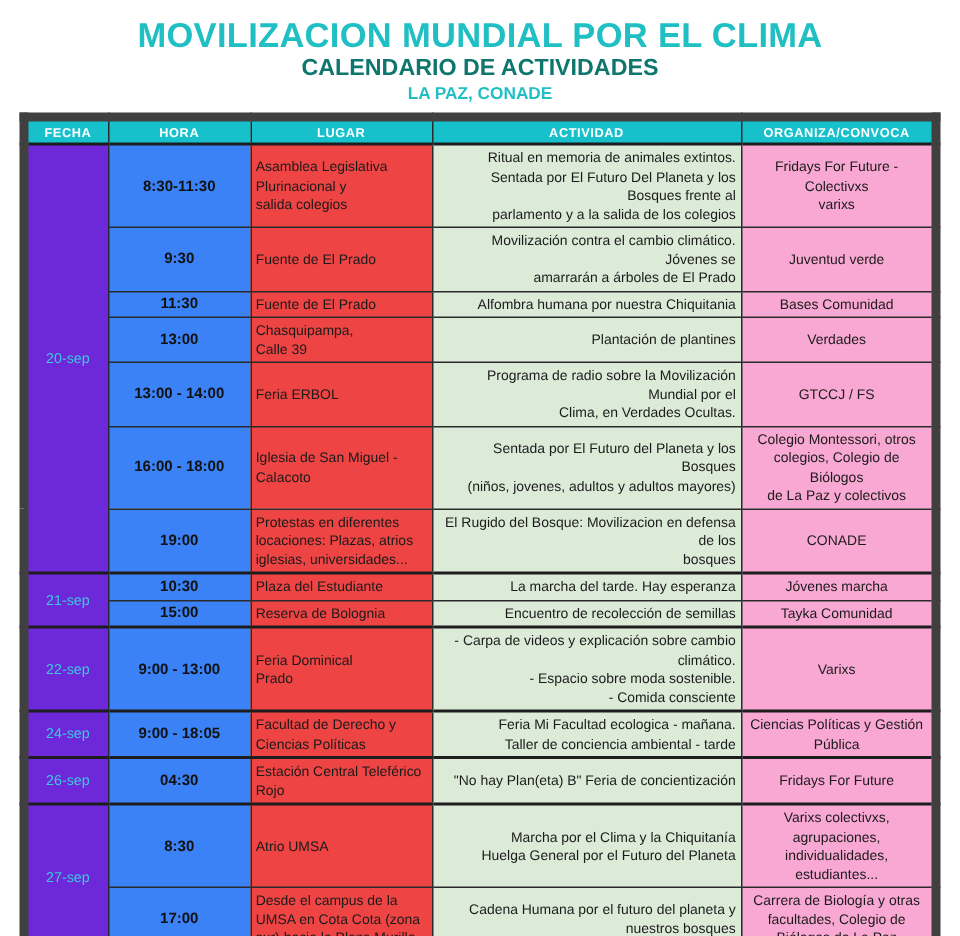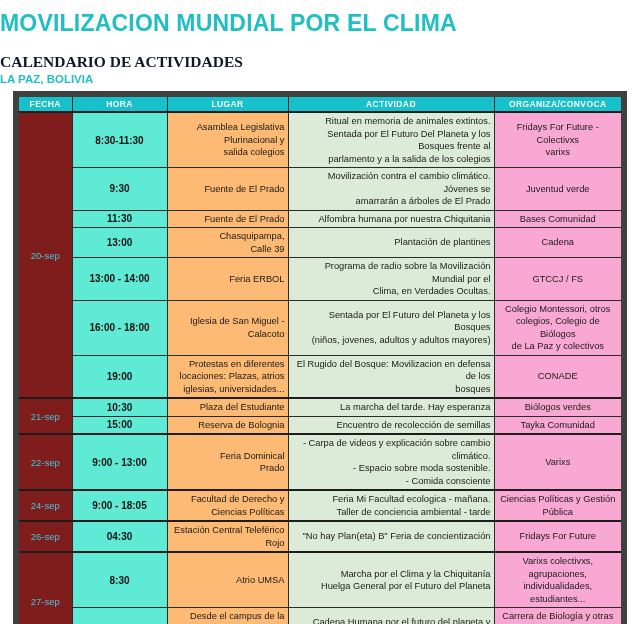--- a/index.html
+++ b/index.html
@@ -18,39 +18,38 @@
     width: 640px;
     height: 624px;
     position: relative;
     background: #ffffff;
     box-sizing: border-box;
   }
 
   
   .titles {
     padding-top: 10px;
-    text-align: left;
+    text-align: center;
     background: #ffffff;
   }
   .title-main {
     color: #20bfc4;
     font-size: 23px;
     font-weight: bold;
     letter-spacing: 0.2px;
     line-height: 26px;
     white-space: nowrap;
   }
   .title-sub {
-    color: #0f172a;
+    color: #0f766e;
     font-size: 15.5px;
     font-weight: bold;
     line-height: 19px;
-    margin-top: 16px;
+    margin-top: 0;
     white-space: nowrap;
-    font-family: Liberation Serif, serif;
   }
   .title-city {
     color: #20bfc4;
     font-size: 11.5px;
     font-weight: bold;
     line-height: 15px;
     margin-top: 1px;
     white-space: nowrap;
   }
 
@@ -82,39 +81,39 @@
     font-size: 8.5px;
     font-weight: bold;
     letter-spacing: 0.4px;
     text-align: center;
     height: 15px;
     padding: 1px 2px;
     text-transform: uppercase;
   }
 
   td.fecha {
-    background: #7f1d1d;
+    background: #6d28d9;
     color: #3fc8dc;
     font-size: 9.5px;
     font-weight: normal;
     text-align: center;
     vertical-align: middle;
   }
   td.hora {
-    background: #5eead4;
+    background: #3b82f6;
     color: #111111;
     font-size: 10px;
     font-weight: bold;
     text-align: center;
   }
   td.lugar {
-    background: #fdba74;
+    background: #ef4444;
     color: #1a1a1a;
     font-size: 9.3px;
-    text-align: right;
+    text-align: left;
     line-height: 12.5px;
   }
   td.actividad {
     background: #dcebd8;
     color: #1a1a1a;
     font-size: 9.3px;
     text-align: right;
     line-height: 12.5px;
   }
   td.organiza {
@@ -142,21 +141,21 @@
   }
 </style>
 </head>
 <body>
 
 <div id="page">
 
   <div class="titles">
     <div class="title-main">MOVILIZACION MUNDIAL POR EL CLIMA</div>
     <div class="title-sub">CALENDARIO DE ACTIVIDADES</div>
-    <div class="title-city">LA PAZ, BOLIVIA</div>
+    <div class="title-city">LA PAZ, CONADE</div>
   </div>
 
   <table class="cal">
     <colgroup>
       <col class="c-fecha">
         <col class="c-hora">
         <col class="c-lugar">
         <col class="c-act">
         <col class="c-org">
     </colgroup>
@@ -186,21 +185,21 @@
         <tr>
           <td class="hora">11:30</td>
           <td class="lugar">Fuente de El Prado</td>
           <td class="actividad">Alfombra humana por nuestra Chiquitania</td>
           <td class="organiza">Bases Comunidad</td>
         </tr>
         <tr>
           <td class="hora">13:00</td>
           <td class="lugar">Chasquipampa,<br>Calle 39</td>
           <td class="actividad">Plantación de plantines</td>
-          <td class="organiza">Cadena</td>
+          <td class="organiza">Verdades</td>
         </tr>
         <tr>
           <td class="hora">13:00 - 14:00</td>
           <td class="lugar">Feria ERBOL</td>
           <td class="actividad">Programa de radio sobre la Movilización Mundial por el<br>Clima, en Verdades Ocultas.</td>
           <td class="organiza">GTCCJ / FS</td>
         </tr>
         <tr>
           <td class="hora">16:00 - 18:00</td>
           <td class="lugar">Iglesia de San Miguel -<br>Calacoto</td>
@@ -211,21 +210,21 @@
           <td class="hora">19:00</td>
           <td class="lugar">Protestas en diferentes<br>locaciones: Plazas, atrios<br>iglesias, universidades...</td>
           <td class="actividad">El Rugido del Bosque: Movilizacion en defensa de los<br>bosques</td>
           <td class="organiza">CONADE</td>
         </tr>
         <tr class="group-start">
           <td class="fecha" rowspan="2">21-sep</td>
           <td class="hora">10:30</td>
           <td class="lugar">Plaza del Estudiante</td>
           <td class="actividad">La marcha del tarde. Hay esperanza</td>
-          <td class="organiza">Biólogos verdes</td>
+          <td class="organiza">Jóvenes marcha</td>
         </tr>
         <tr>
           <td class="hora">15:00</td>
           <td class="lugar">Reserva de Bolognia</td>
           <td class="actividad">Encuentro de recolección de semillas</td>
           <td class="organiza">Tayka Comunidad</td>
         </tr>
         <tr class="group-start">
           <td class="fecha" rowspan="1">22-sep</td>
           <td class="hora">9:00 - 13:00</td>

